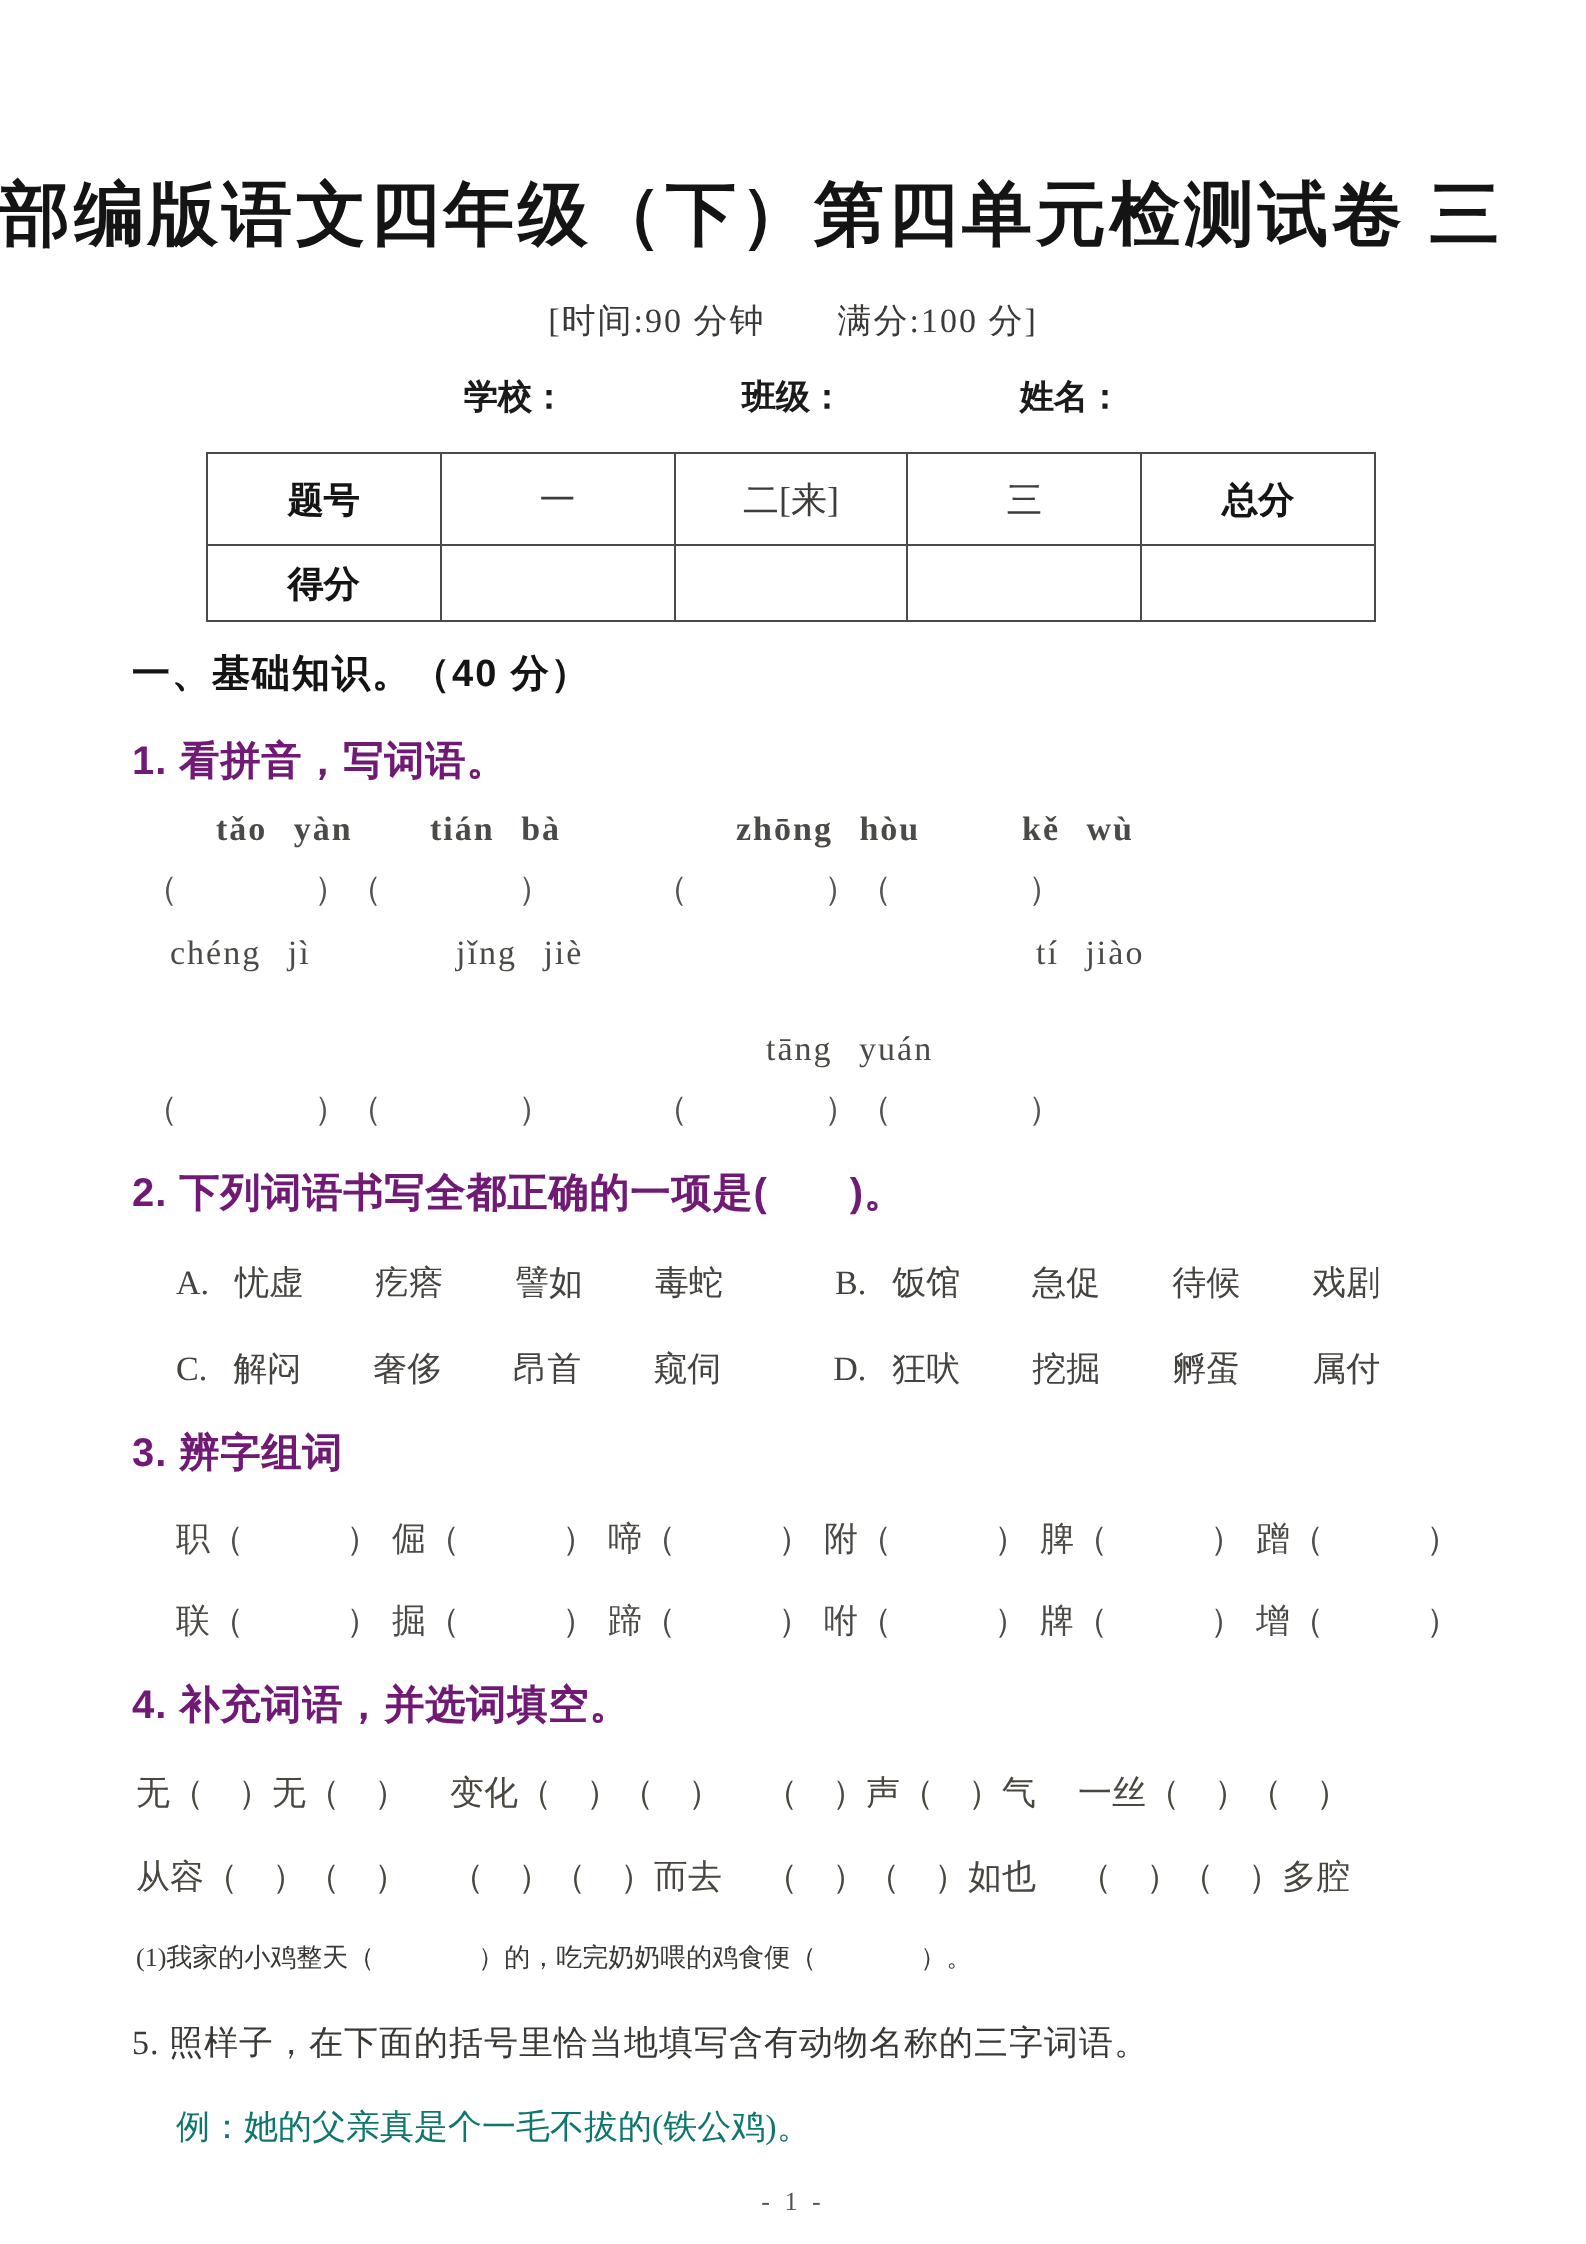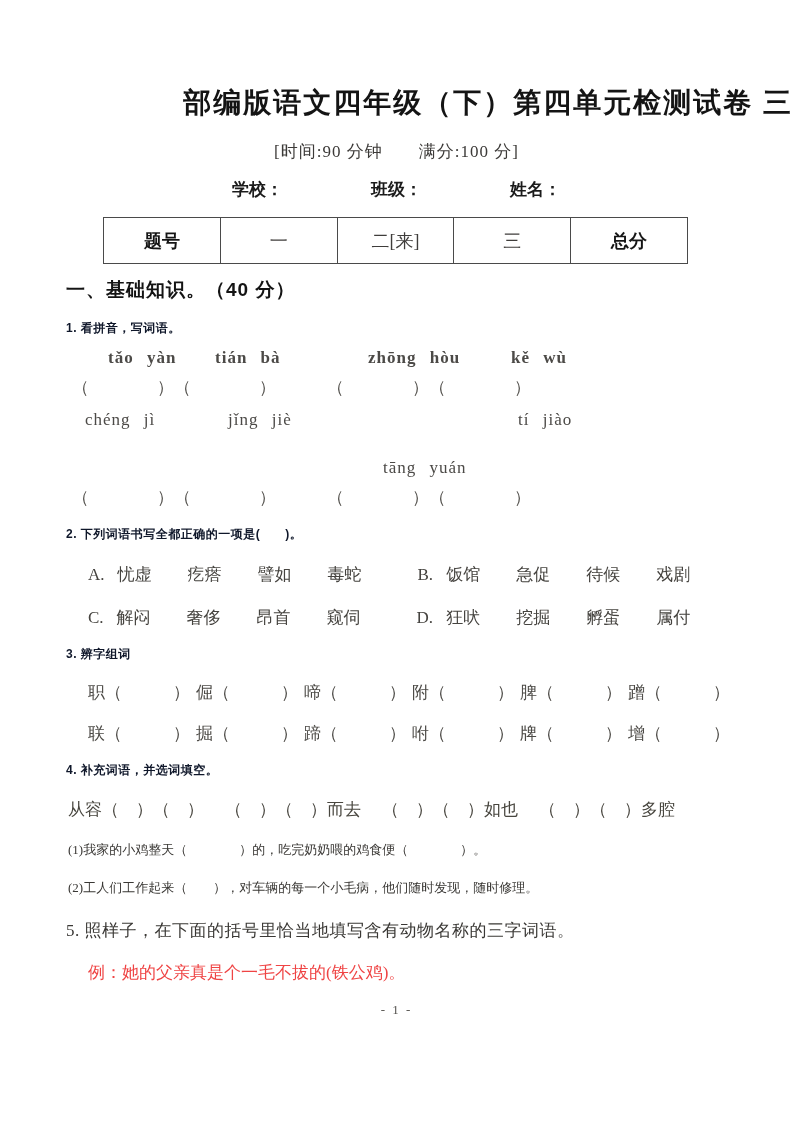--- a/index.html
+++ b/index.html
@@ -7,24 +7,24 @@
   .page {
     position:relative;
     width:793px; height:1122px;
     background:#ffffff;
     font-family:"Liberation Serif", serif;
     color:#44423f;
     overflow:hidden;
   }
   .title {
     padding-top:84px;
-    text-align:right;
-    font-family:"Liberation Sans", sans-serif;
-    font-weight:700;
-    font-size:28px;
+    text-align:left;
+    font-family:"Liberation Sans", sans-serif;
+    font-weight:700;
+    font-size:35px;
     letter-spacing:2px;
     color:#141414;
   }
   .meta {
     margin-top:18px;
     text-align:center;
     font-size:17px;
     color:#3c3a38;
     letter-spacing:1px;
   }
@@ -64,22 +64,22 @@
     font-family:"Liberation Sans", sans-serif;
     font-weight:700;
     font-size:19px;
     color:#141414;
     letter-spacing:1px;
   }
   .h-q {
     margin:17px 0 0 66px;
     font-family:"Liberation Sans", sans-serif;
     font-weight:700;
-    font-size:12px;
-    color:#0f172a;
+    font-size:20px;
+    color:#701a75;
     letter-spacing:0.5px;
   }
   .pinyin-row {
     display:flex;
     margin-top:11px;
     font-size:17px;
     color:#4c4a47;
     letter-spacing:1px;
     word-spacing:8px;
   }
@@ -124,21 +124,21 @@
   }
   .h-q5 {
     margin:22px 0 0 66px;
     font-size:17px;
     color:#3a3835;
     letter-spacing:0.5px;
   }
   .example-line {
     margin:19px 15px 0 88px;
     font-size:17px;
-    color:#ef4444;
+    color:#0f766e;
   }
   .footer {
     margin-top:18px;
     text-align:center;
     font-size:13px;
     color:#55534f;
     letter-spacing:2px;
   }
 </style>
 </head>
@@ -158,20 +158,27 @@
 
   <table class="score-table">
     <tbody>
       <tr>
         <td class="b">题号</td>
         <td>一</td>
         <td>二[来]</td>
         <td>三</td>
         <td class="b">总分</td>
       </tr>
+      <tr>
+        <td class="b">得分</td>
+        <td></td>
+        <td></td>
+        <td></td>
+        <td></td>
+      </tr>
     </tbody>
   </table>
 
   <div class="h-sec">一、基础知识。（40 分）</div>
 
   <div class="h-q">1. 看拼音，写词语。</div>
 
   <div class="pinyin-row pr1">
     <span class="s1">tǎo yàn</span>
     <span class="s2">tián bà</span>
@@ -238,27 +245,32 @@
     <span>掘（　　　）</span>
     <span>蹄（　　　）</span>
     <span>咐（　　　）</span>
     <span>牌（　　　）</span>
     <span>增（　　　）</span>
   </div>
 
   <div class="h-q">4. 补充词语，并选词填空。</div>
 
   <div class="word-row">
+    <span>无（　）无（　）</span>
+    <span>变化（　）（　）</span>
+    <span>（　）声（　）气</span>
+    <span>一丝（　）（　）</span>
+  </div>
+  <div class="word-row">
     <span>从容（　）（　）</span>
     <span>（　）（　）而去</span>
     <span>（　）（　）如也</span>
     <span>（　）（　）多腔</span>
   </div>
 
   <div class="fill-line">(1)我家的小鸡整天（　　　　）的，吃完奶奶喂的鸡食便（　　　　）。</div>
-  <div class="fill-line">(2)工人们工作起来（　　），对车辆的每一个小毛病，他们随时发现，随时修理。</div>
 
   <div class="h-q5">5.  照样子，在下面的括号里恰当地填写含有动物名称的三字词语。</div>
   <div class="example-line">例：她的父亲真是个一毛不拔的(铁公鸡)。</div>
 
   <div class="footer">- 1 -</div>
 
 </div>
 
 </body></html>

